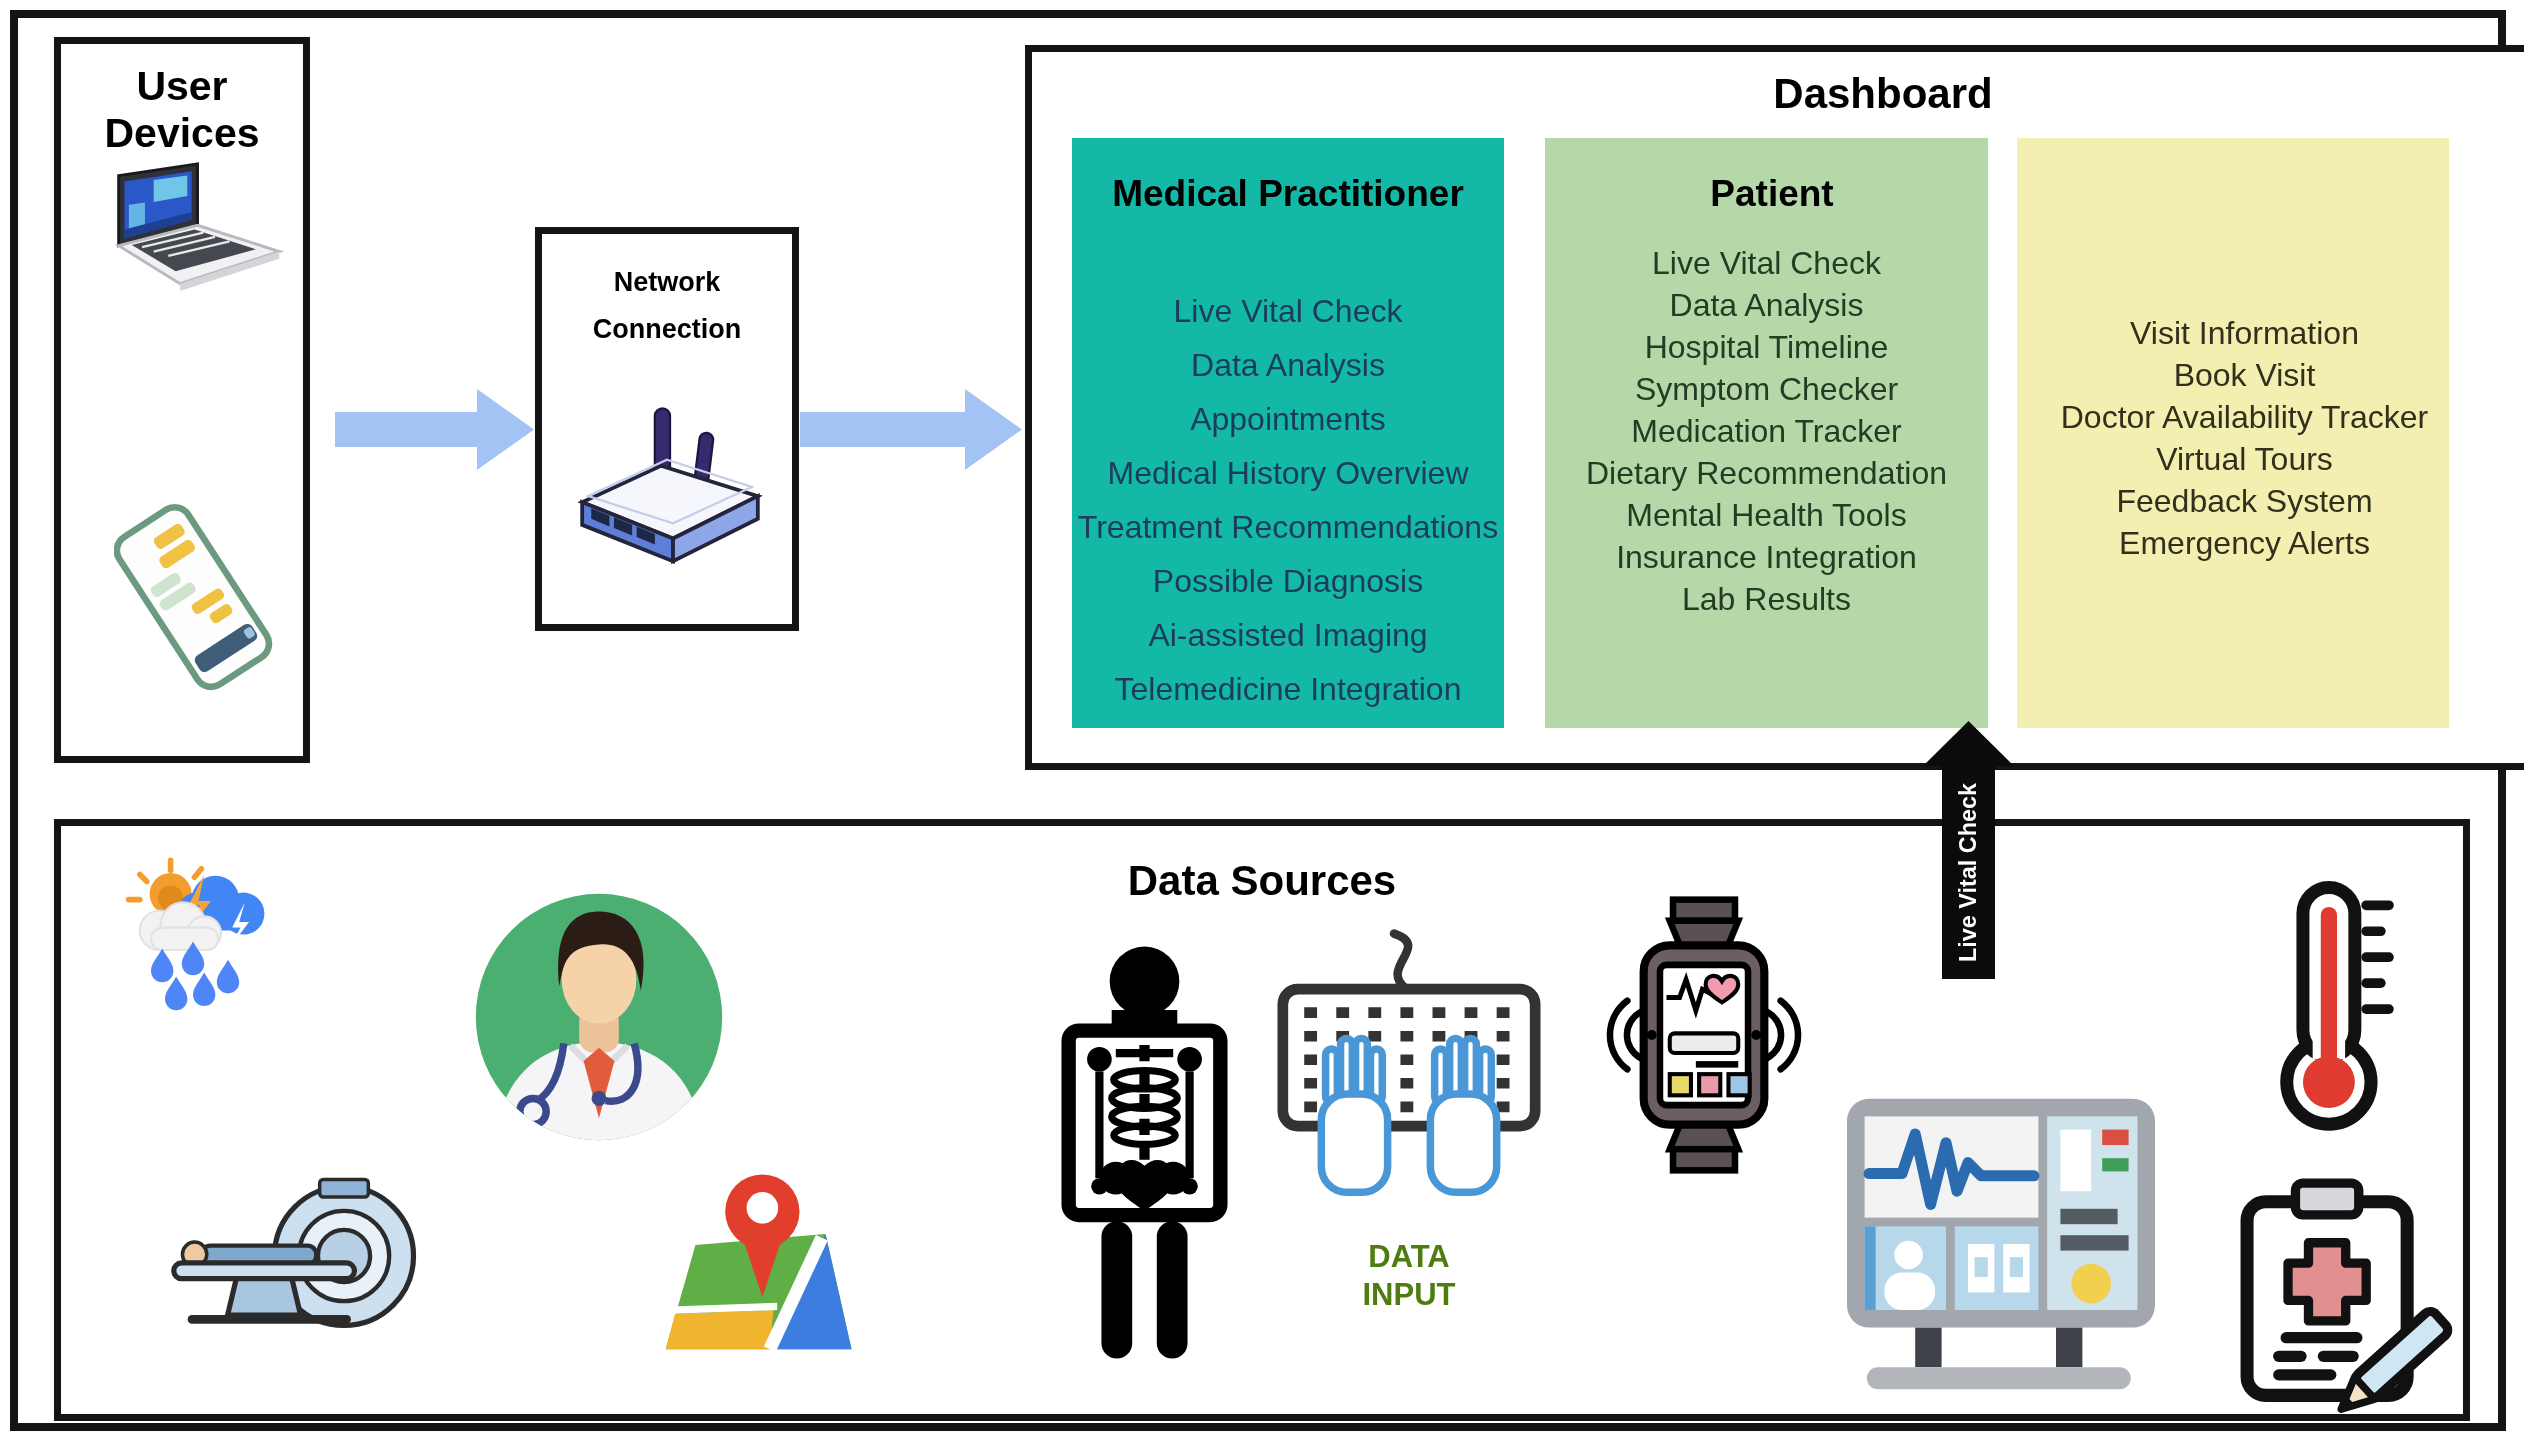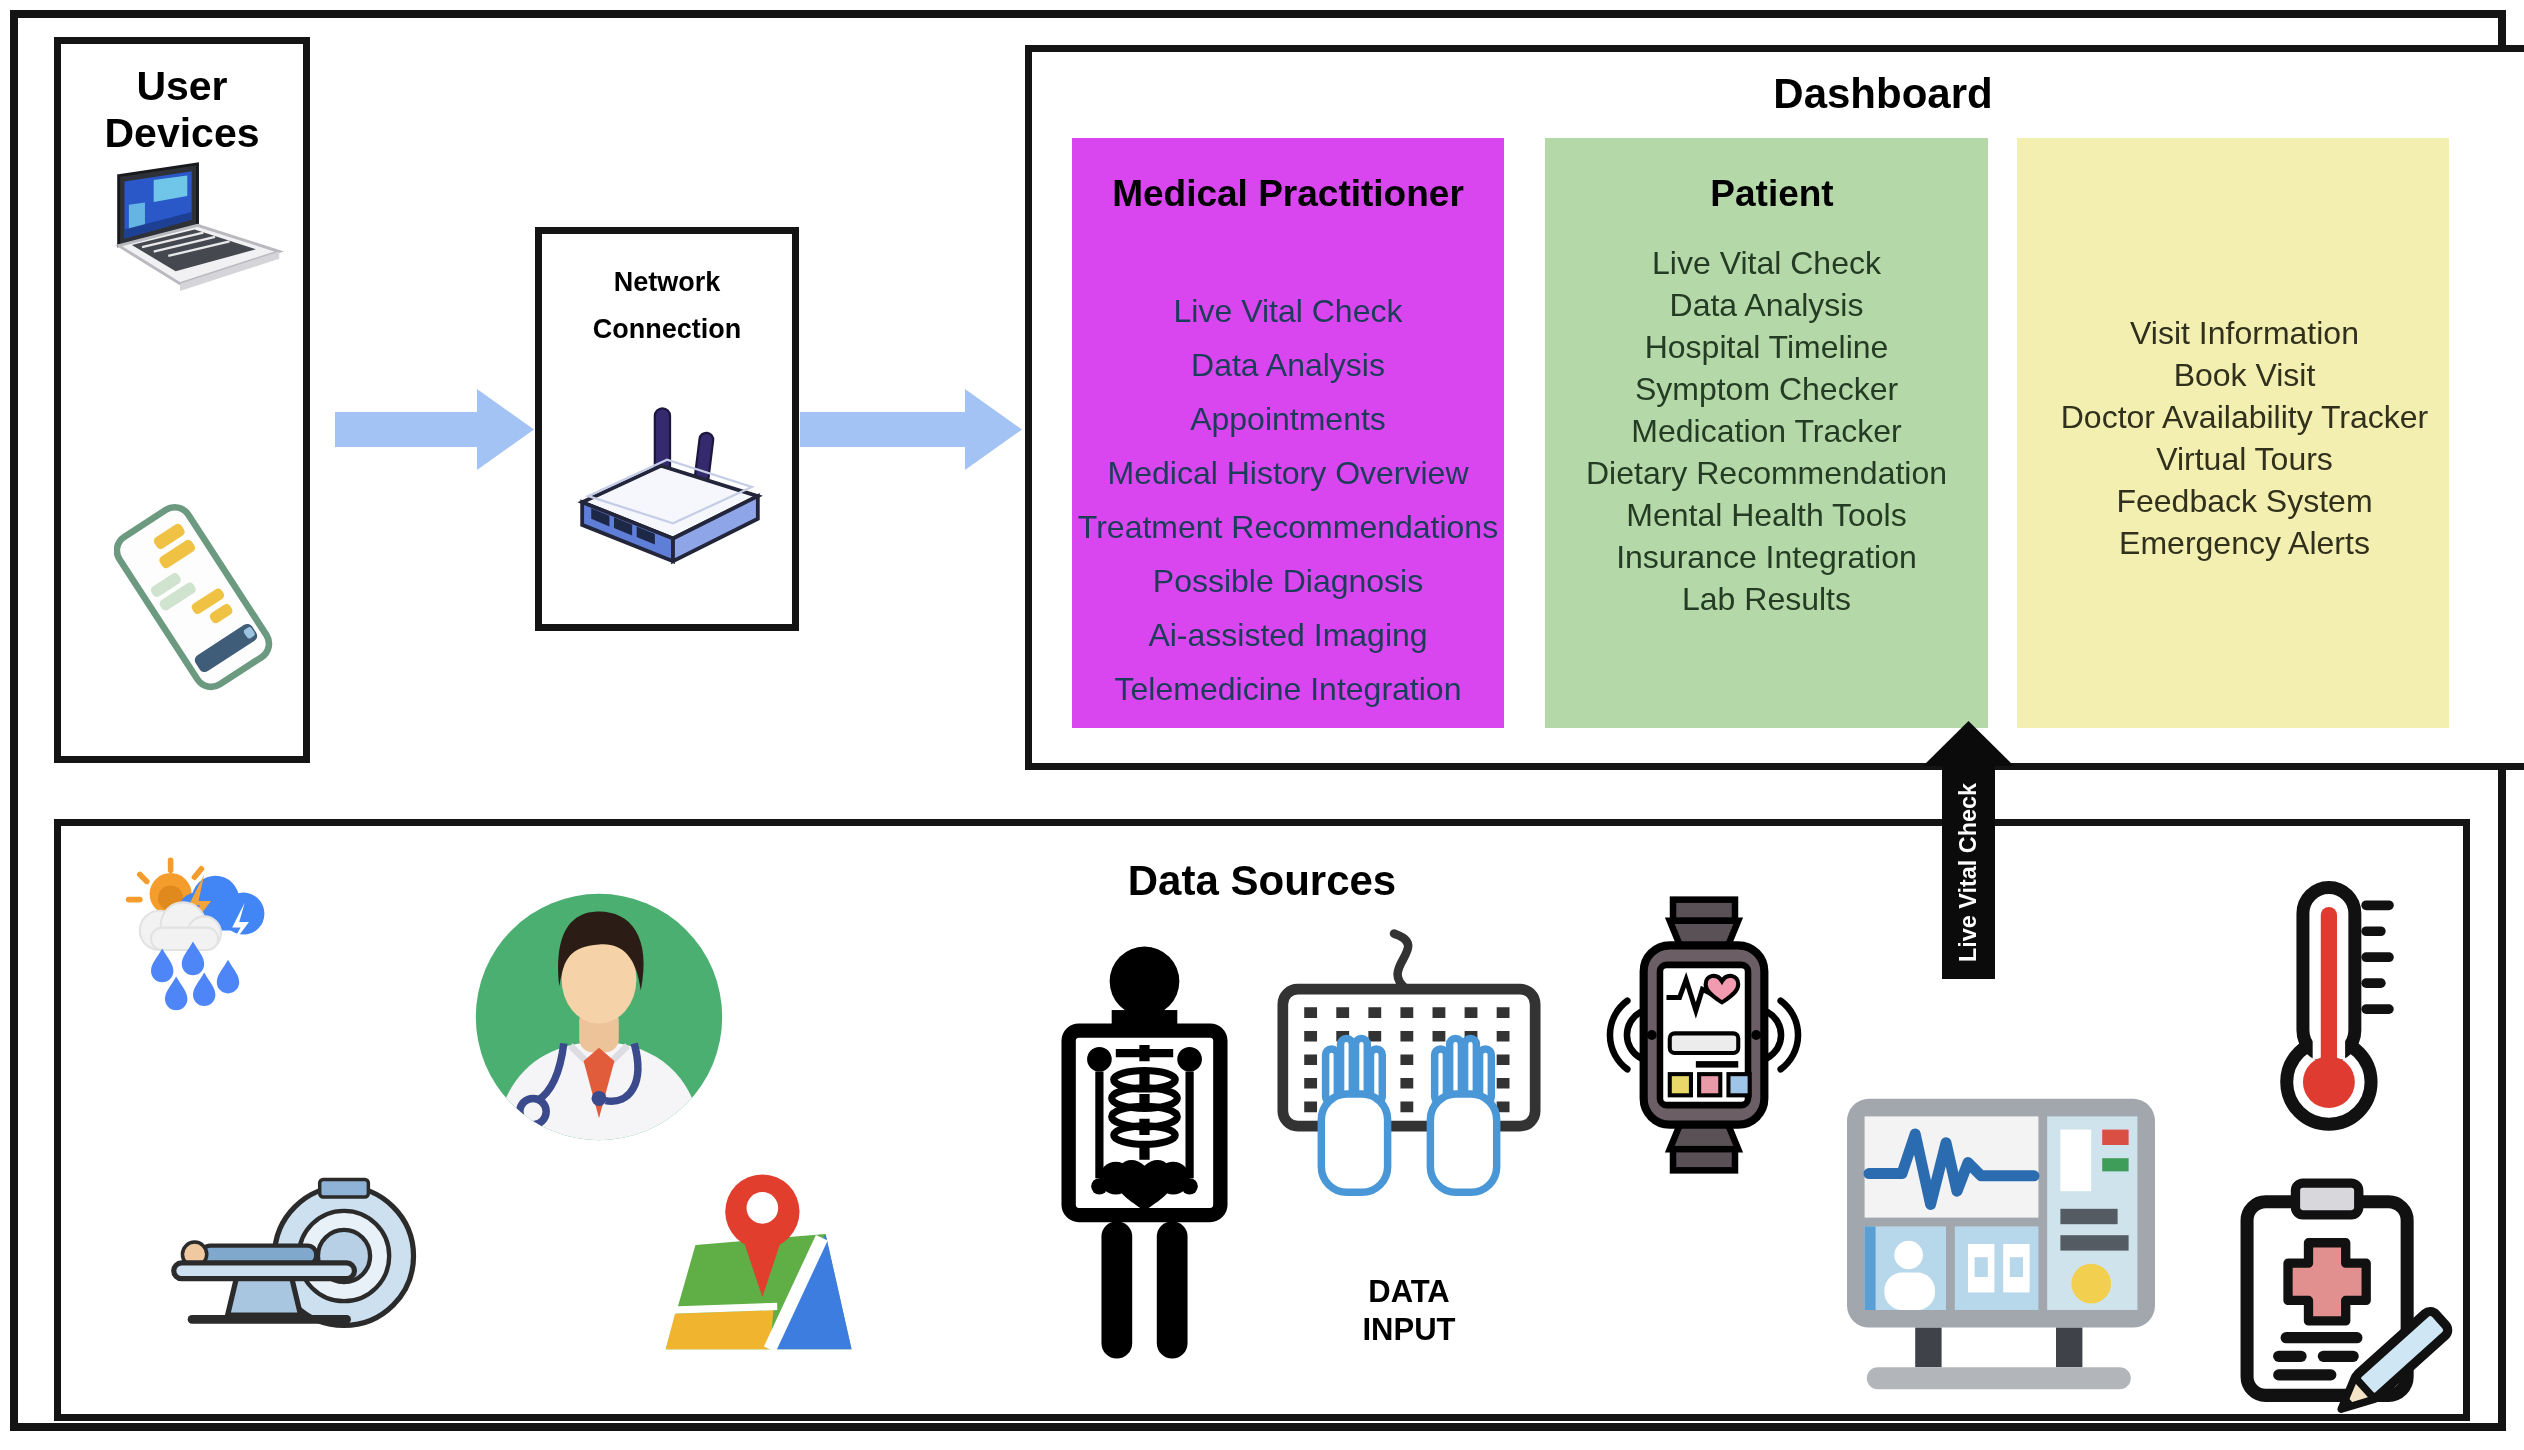--- a/index.html
+++ b/index.html
@@ -22,21 +22,21 @@
   .panel h3{margin:0;padding-top:35px;font-size:37px;font-weight:700;color:#000;}
   .panel ul{list-style:none;margin:0;padding:0;position:absolute;left:0;right:0;}
   .panel li{font-size:32px;}
   #panel-practitioner{left:40px;} #panel-practitioner ul{top:146px;} #panel-practitioner li{line-height:54px;color:#1c3d59;}
   #panel-patient{left:513px;} #panel-patient ul{top:104px;} #panel-patient li{line-height:42px;color:#243c24;}
   #panel-visitor{left:985px;} #panel-visitor ul{top:174px;} #panel-visitor li{line-height:42px;color:#30301c;margin-left:23px;}
   
   #data-sources{left:54px;top:819px;width:2416px;height:602px;}
   #data-sources .box-title{font-size:42px;margin-top:31px;}
   .ds-icon{position:absolute;}
-  #kb-label{font-weight:700;font-size:31px;line-height:38px;color:#000000;text-align:center;margin-top:35px;}
+  #kb-label{font-weight:700;font-size:31px;line-height:38px;color:#4d7c0f;text-align:center;}
   
   .shaft-h{height:35px;}
   .tri-right{clip-path:polygon(0% 0%,100% 50%,0% 100%);}
   .tri-up{clip-path:polygon(50% 0%,0% 100%,100% 100%);}
   #lvc-shaft{left:1942px;top:764px;width:53px;height:215px;}
   #lvc-head{left:1923px;top:721px;width:91px;height:45px;}
   #lvc-label{left:1861px;top:846px;width:214px;height:53px;transform:rotate(-90deg);
              display:flex;align-items:center;justify-content:center;
              color:#fff;font-weight:700;font-size:23.4px;white-space:nowrap;}
   svg{display:block;}
@@ -105,21 +105,21 @@
   </section>
 
   <div>
     <div class="abs shaft-h" style="left: 800px; top: 412px; width: 168px; background: rgb(164, 195, 245);"></div>
     <div class="abs tri-right" style="left: 965px; top: 389px; width: 57px; height: 81px; background: rgb(164, 195, 245);"></div>
   </div>
 
   <section class="abs box" id="dashboard">
     <div class="box-title">Dashboard</div>
 
-    <div class="panel" id="panel-practitioner" style="background: #d946ef;">
+    <div class="panel" id="panel-practitioner" style="background: #14b8a6;">
       <h3>Medical Practitioner</h3>
       <ul>
         <li>Live Vital Check</li>
         <li>Data Analysis</li>
         <li>Appointments</li>
         <li>Medical History Overview</li>
         <li>Treatment Recommendations</li>
         <li>Possible Diagnosis</li>
         <li>Ai-assisted Imaging</li>
         <li>Telemedicine Integration</li>

